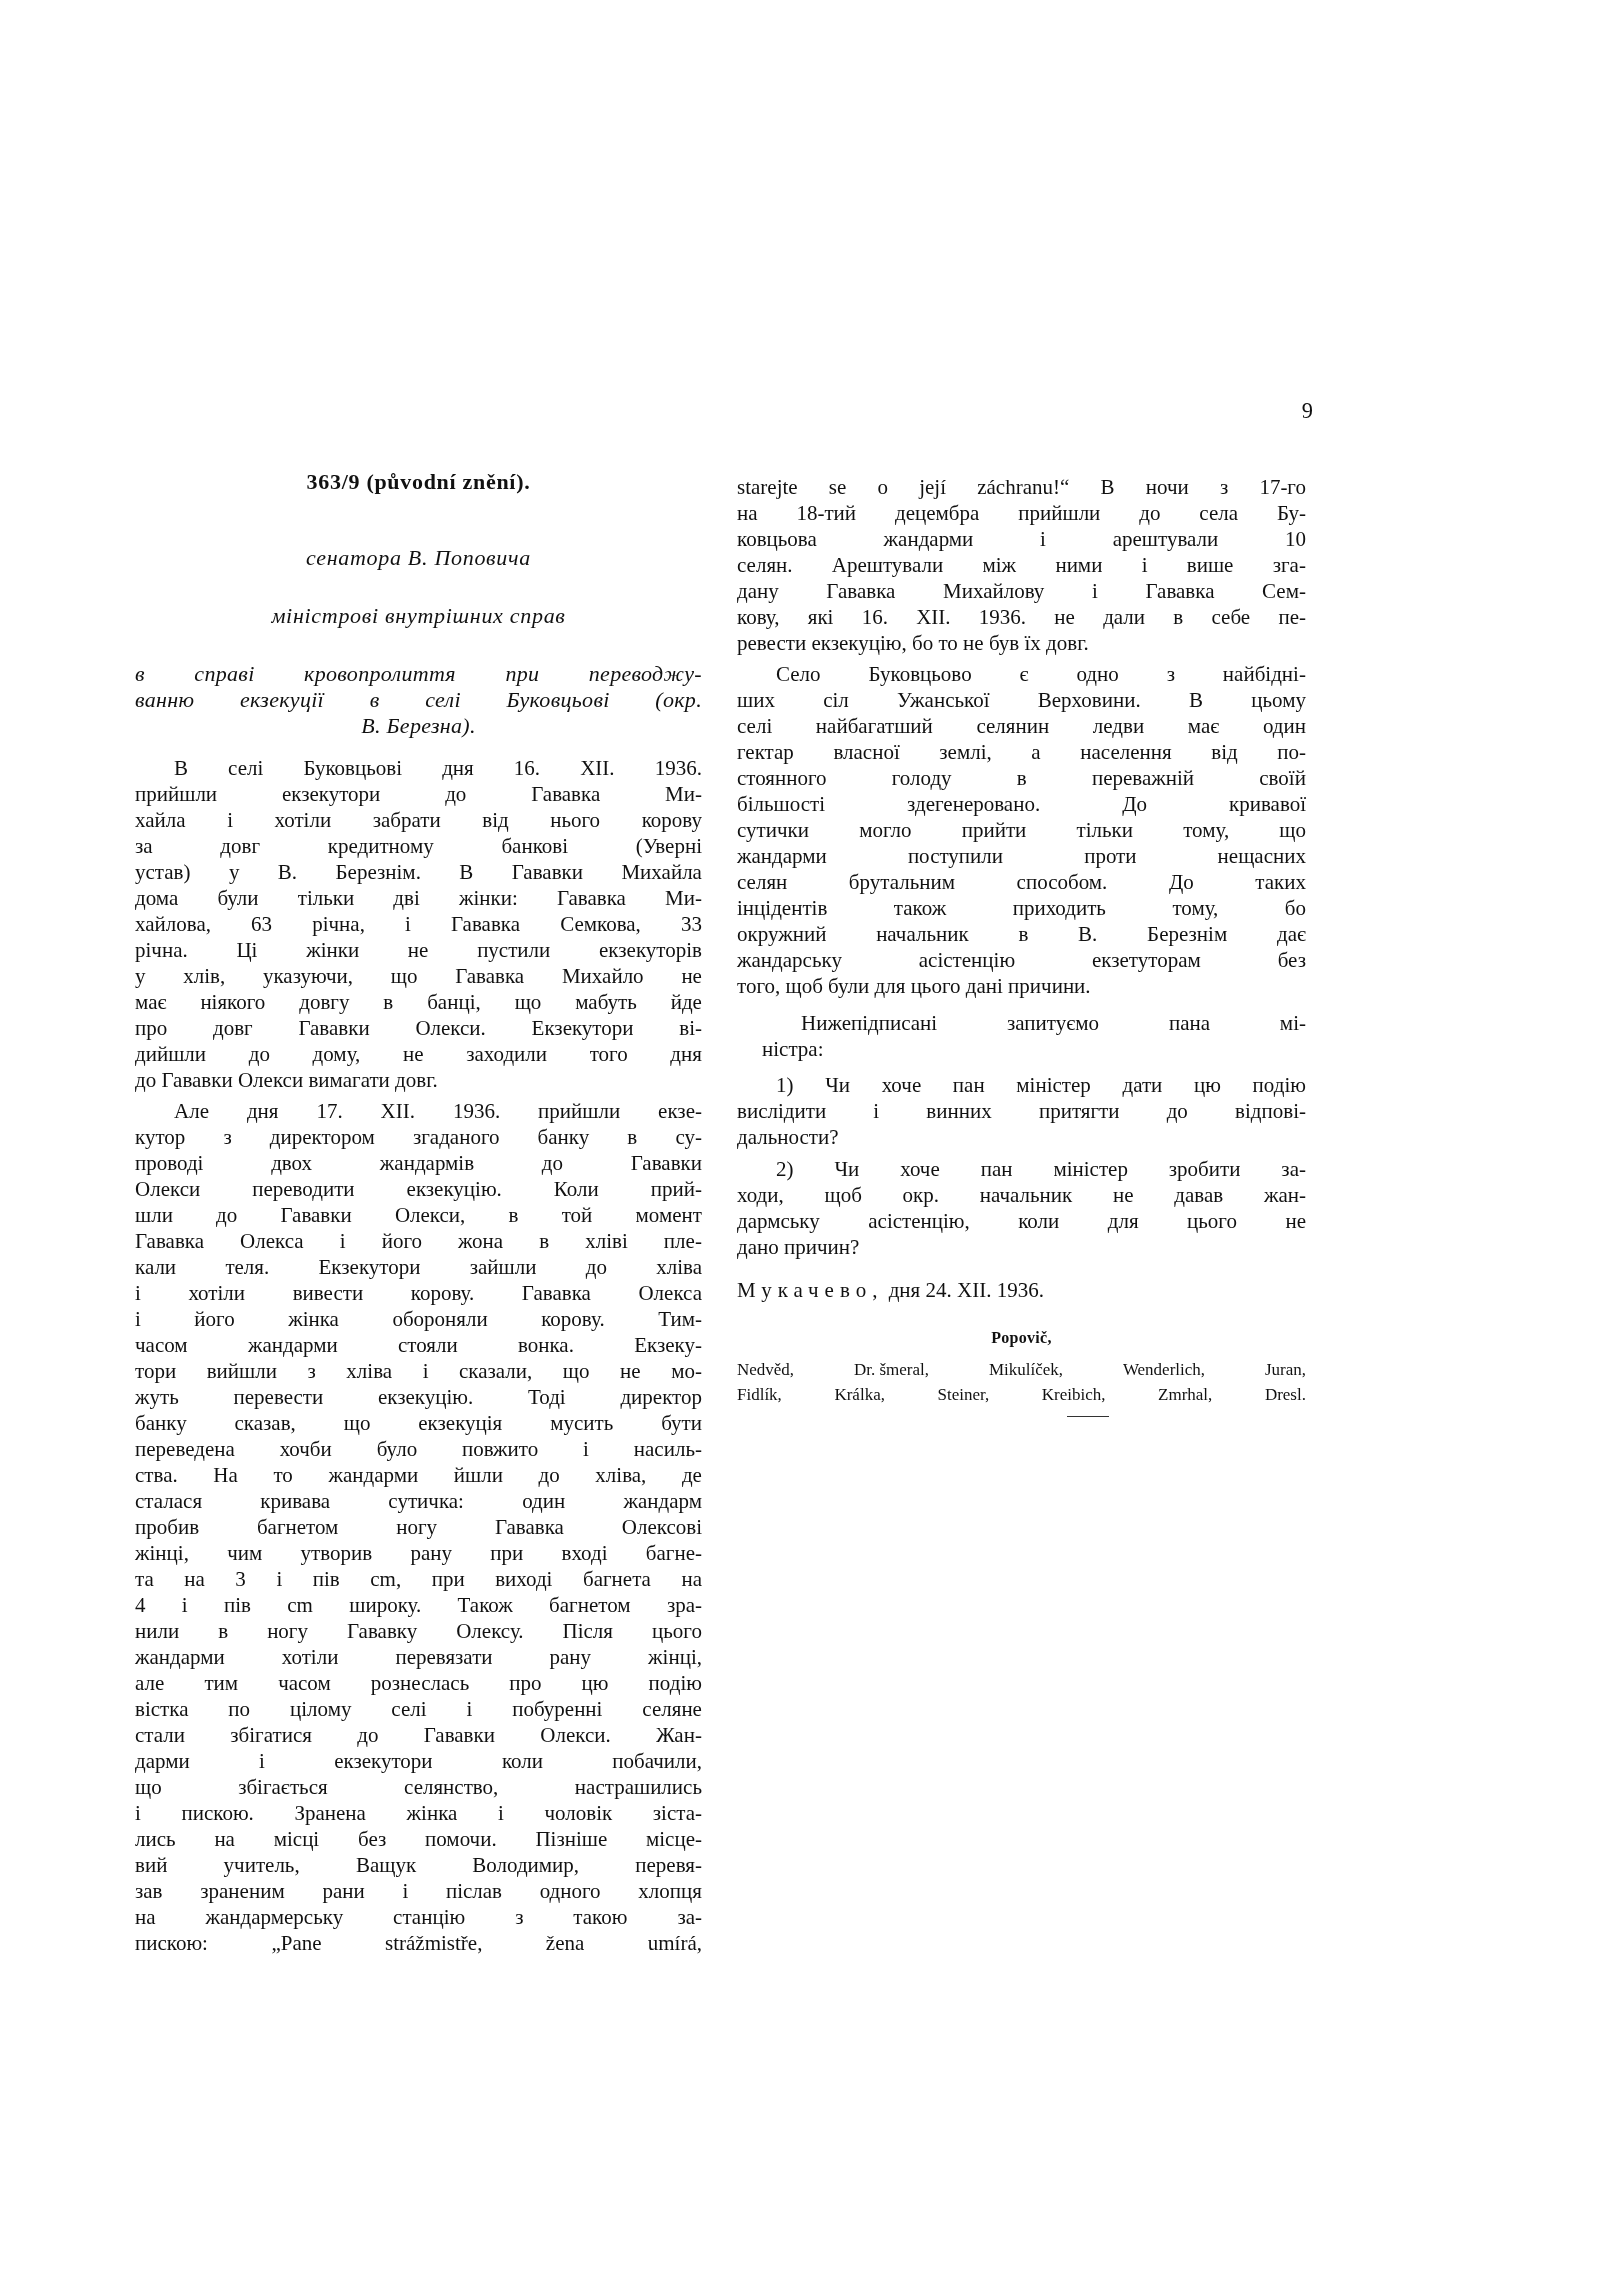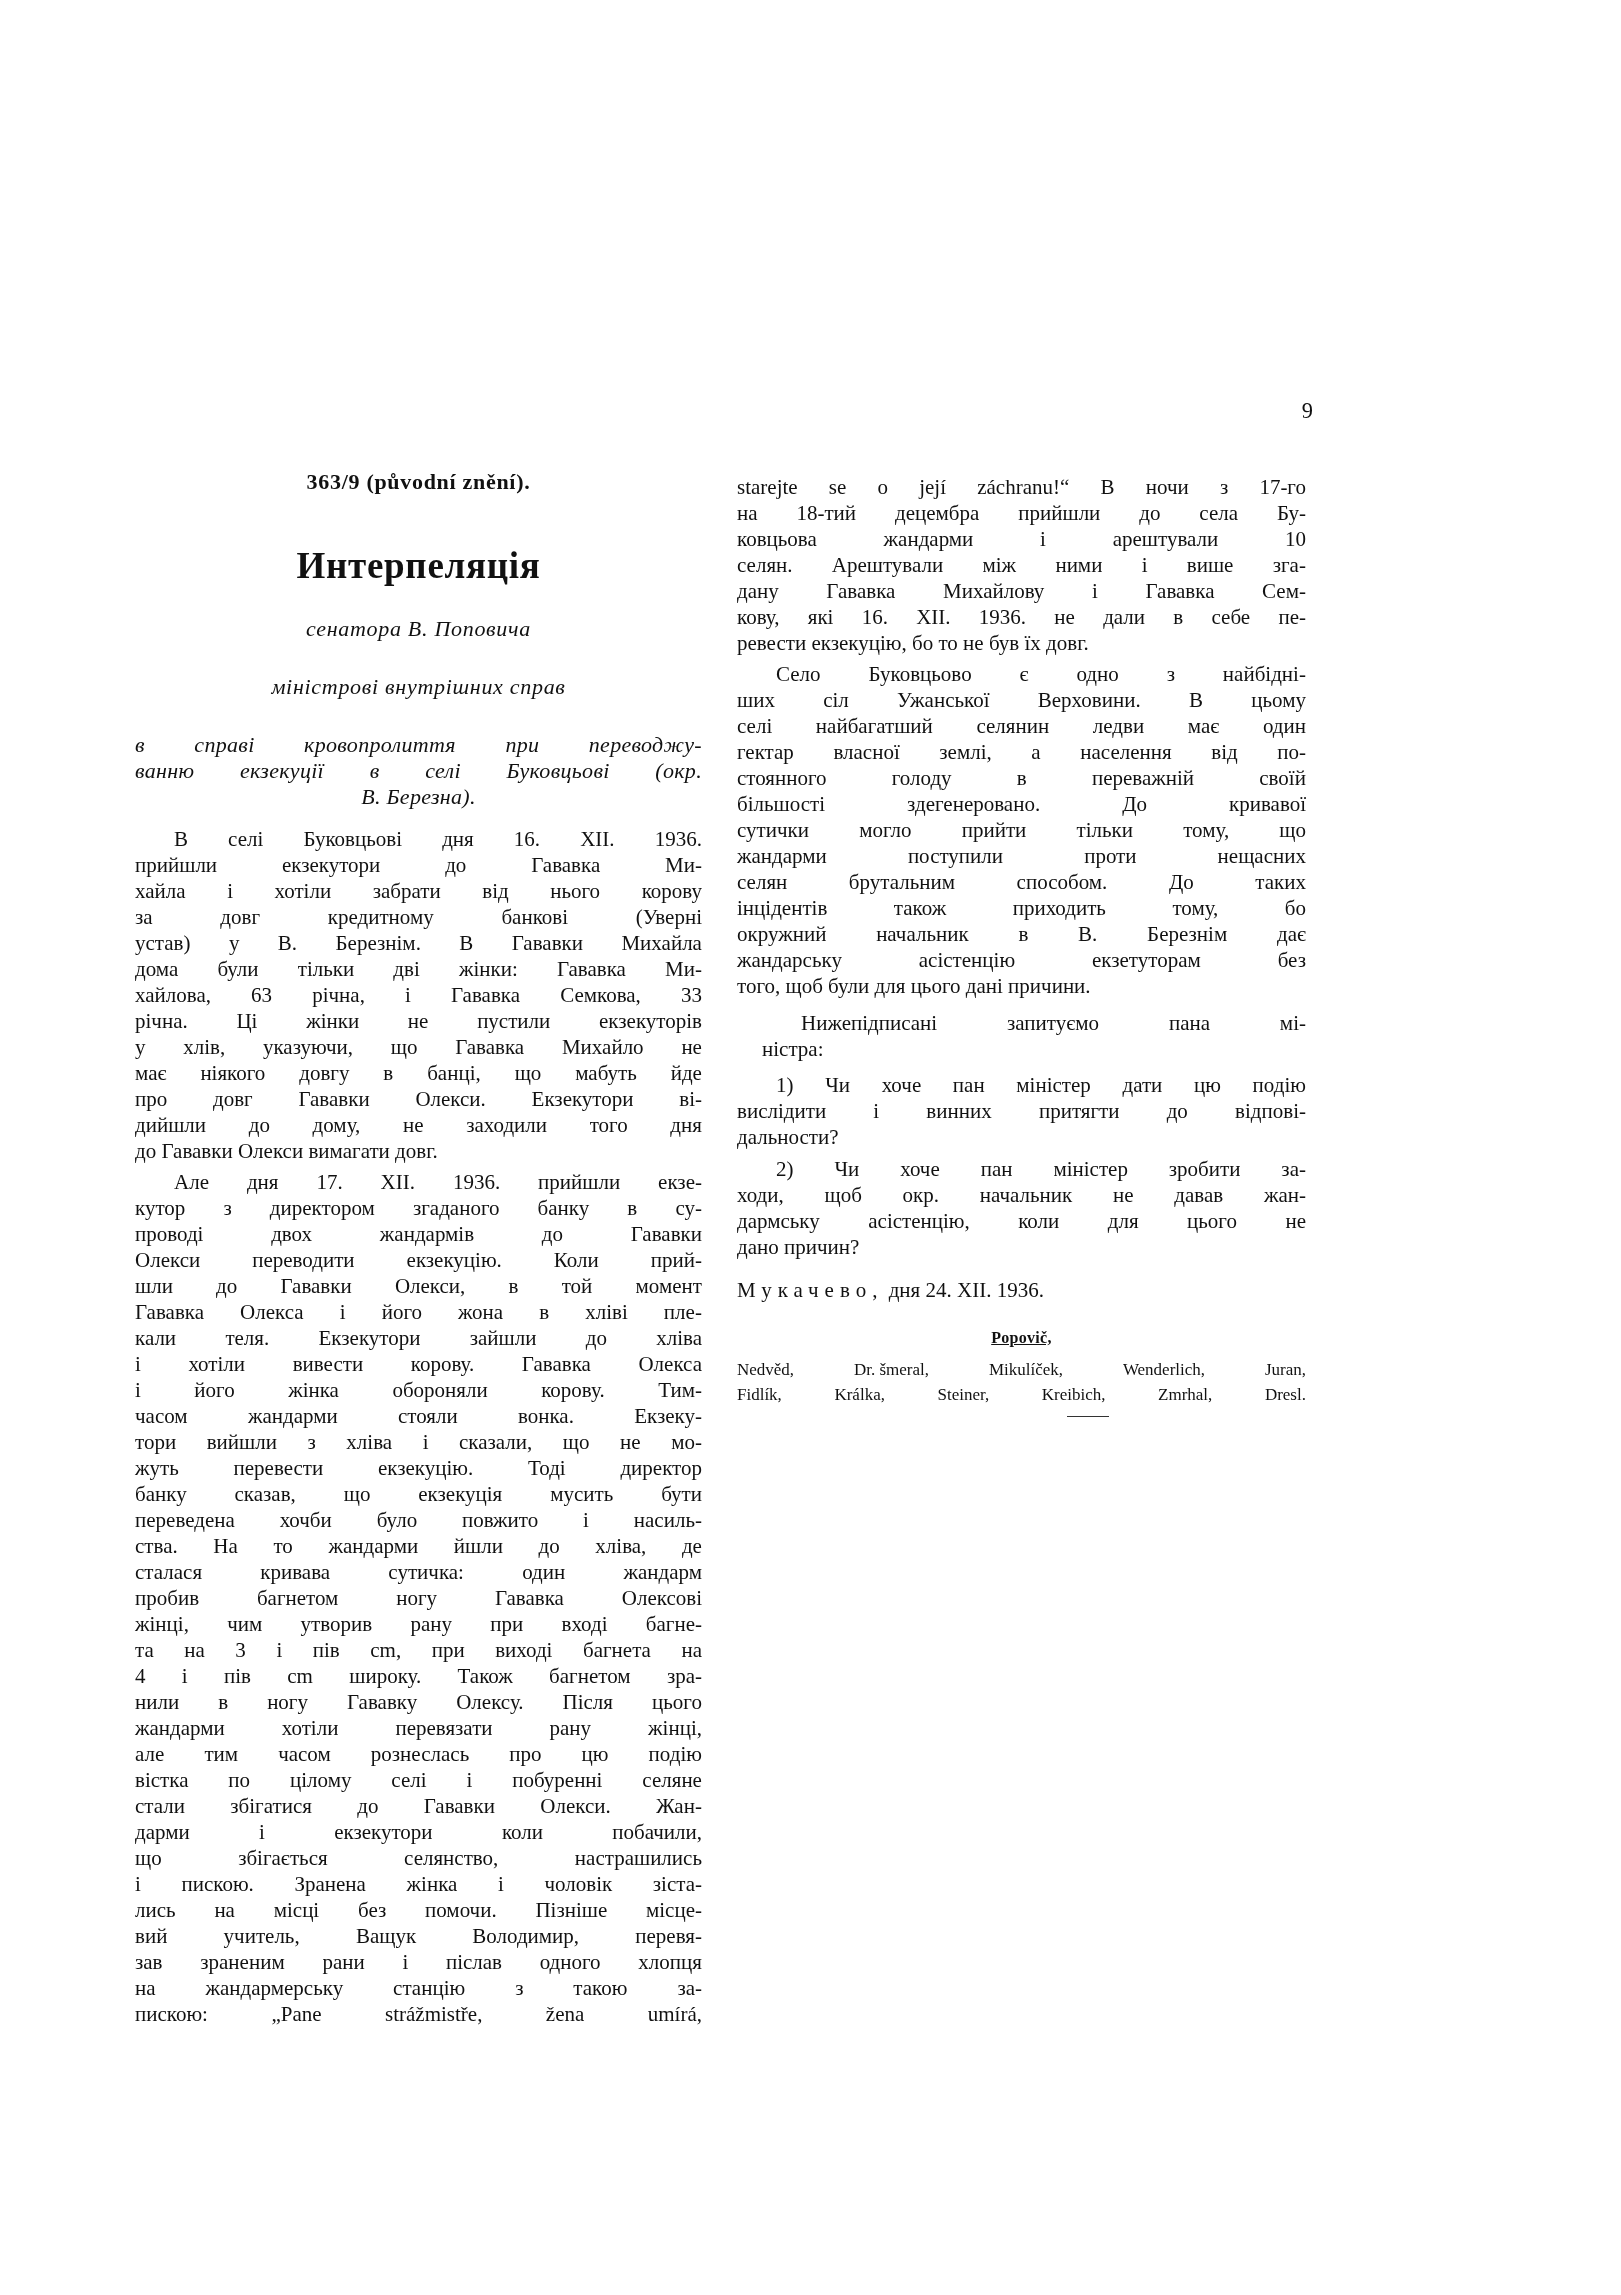--- a/index.html
+++ b/index.html
@@ -41,39 +41,38 @@
     .indent { padding-left: 39px; }
     .subject .sline { display: flex; justify-content: space-between; height: 26px; }
     .subject .sline.c { justify-content: center; }
 
     .place-date {
       text-align: left; font-size: 21px; line-height: 26px; margin: 17px 0 25px 0;
     }
     .place-date .spaced { letter-spacing: 6px; }
     .sig-main {
       text-align: center; font-weight: bold; font-size: 16px; line-height: 20px;
-      margin: 0 0 9.2px 0; letter-spacing: 0.3px; text-decoration: underline;
+      margin: 0 0 9.2px 0; letter-spacing: 0.3px;
     }
     .sig-list {
       font-weight: normal; font-size: 17px; line-height: 25px; margin-top: 6px;
     }
     .sig-list .row { display: flex; justify-content: space-between; }
     .end-rule {
       margin: 9.2px auto 0 auto; width: 42px; height: 1.3px; background: #333;
       position: relative; left: 66px;
     }
   </style>
 </head>
 <body>
 
 <div class="page-number">9</div>
 
 <div class="col col-left">
   <div class="doc-id">363/9 (původní znění).</div>
-  <div class="doc-title">Интерпеляція</div>
   <div class="sub-italic">сенатора В. Поповича</div>
   <div class="sub-italic">міністрові внутрішних справ</div>
   <div class="subject" id="subject-block">
       <div class="sline">
         <span>в</span>
         <span>справі</span>
         <span>кровопролиття</span>
         <span>при</span>
         <span>переводжу-</span>
       </div>

